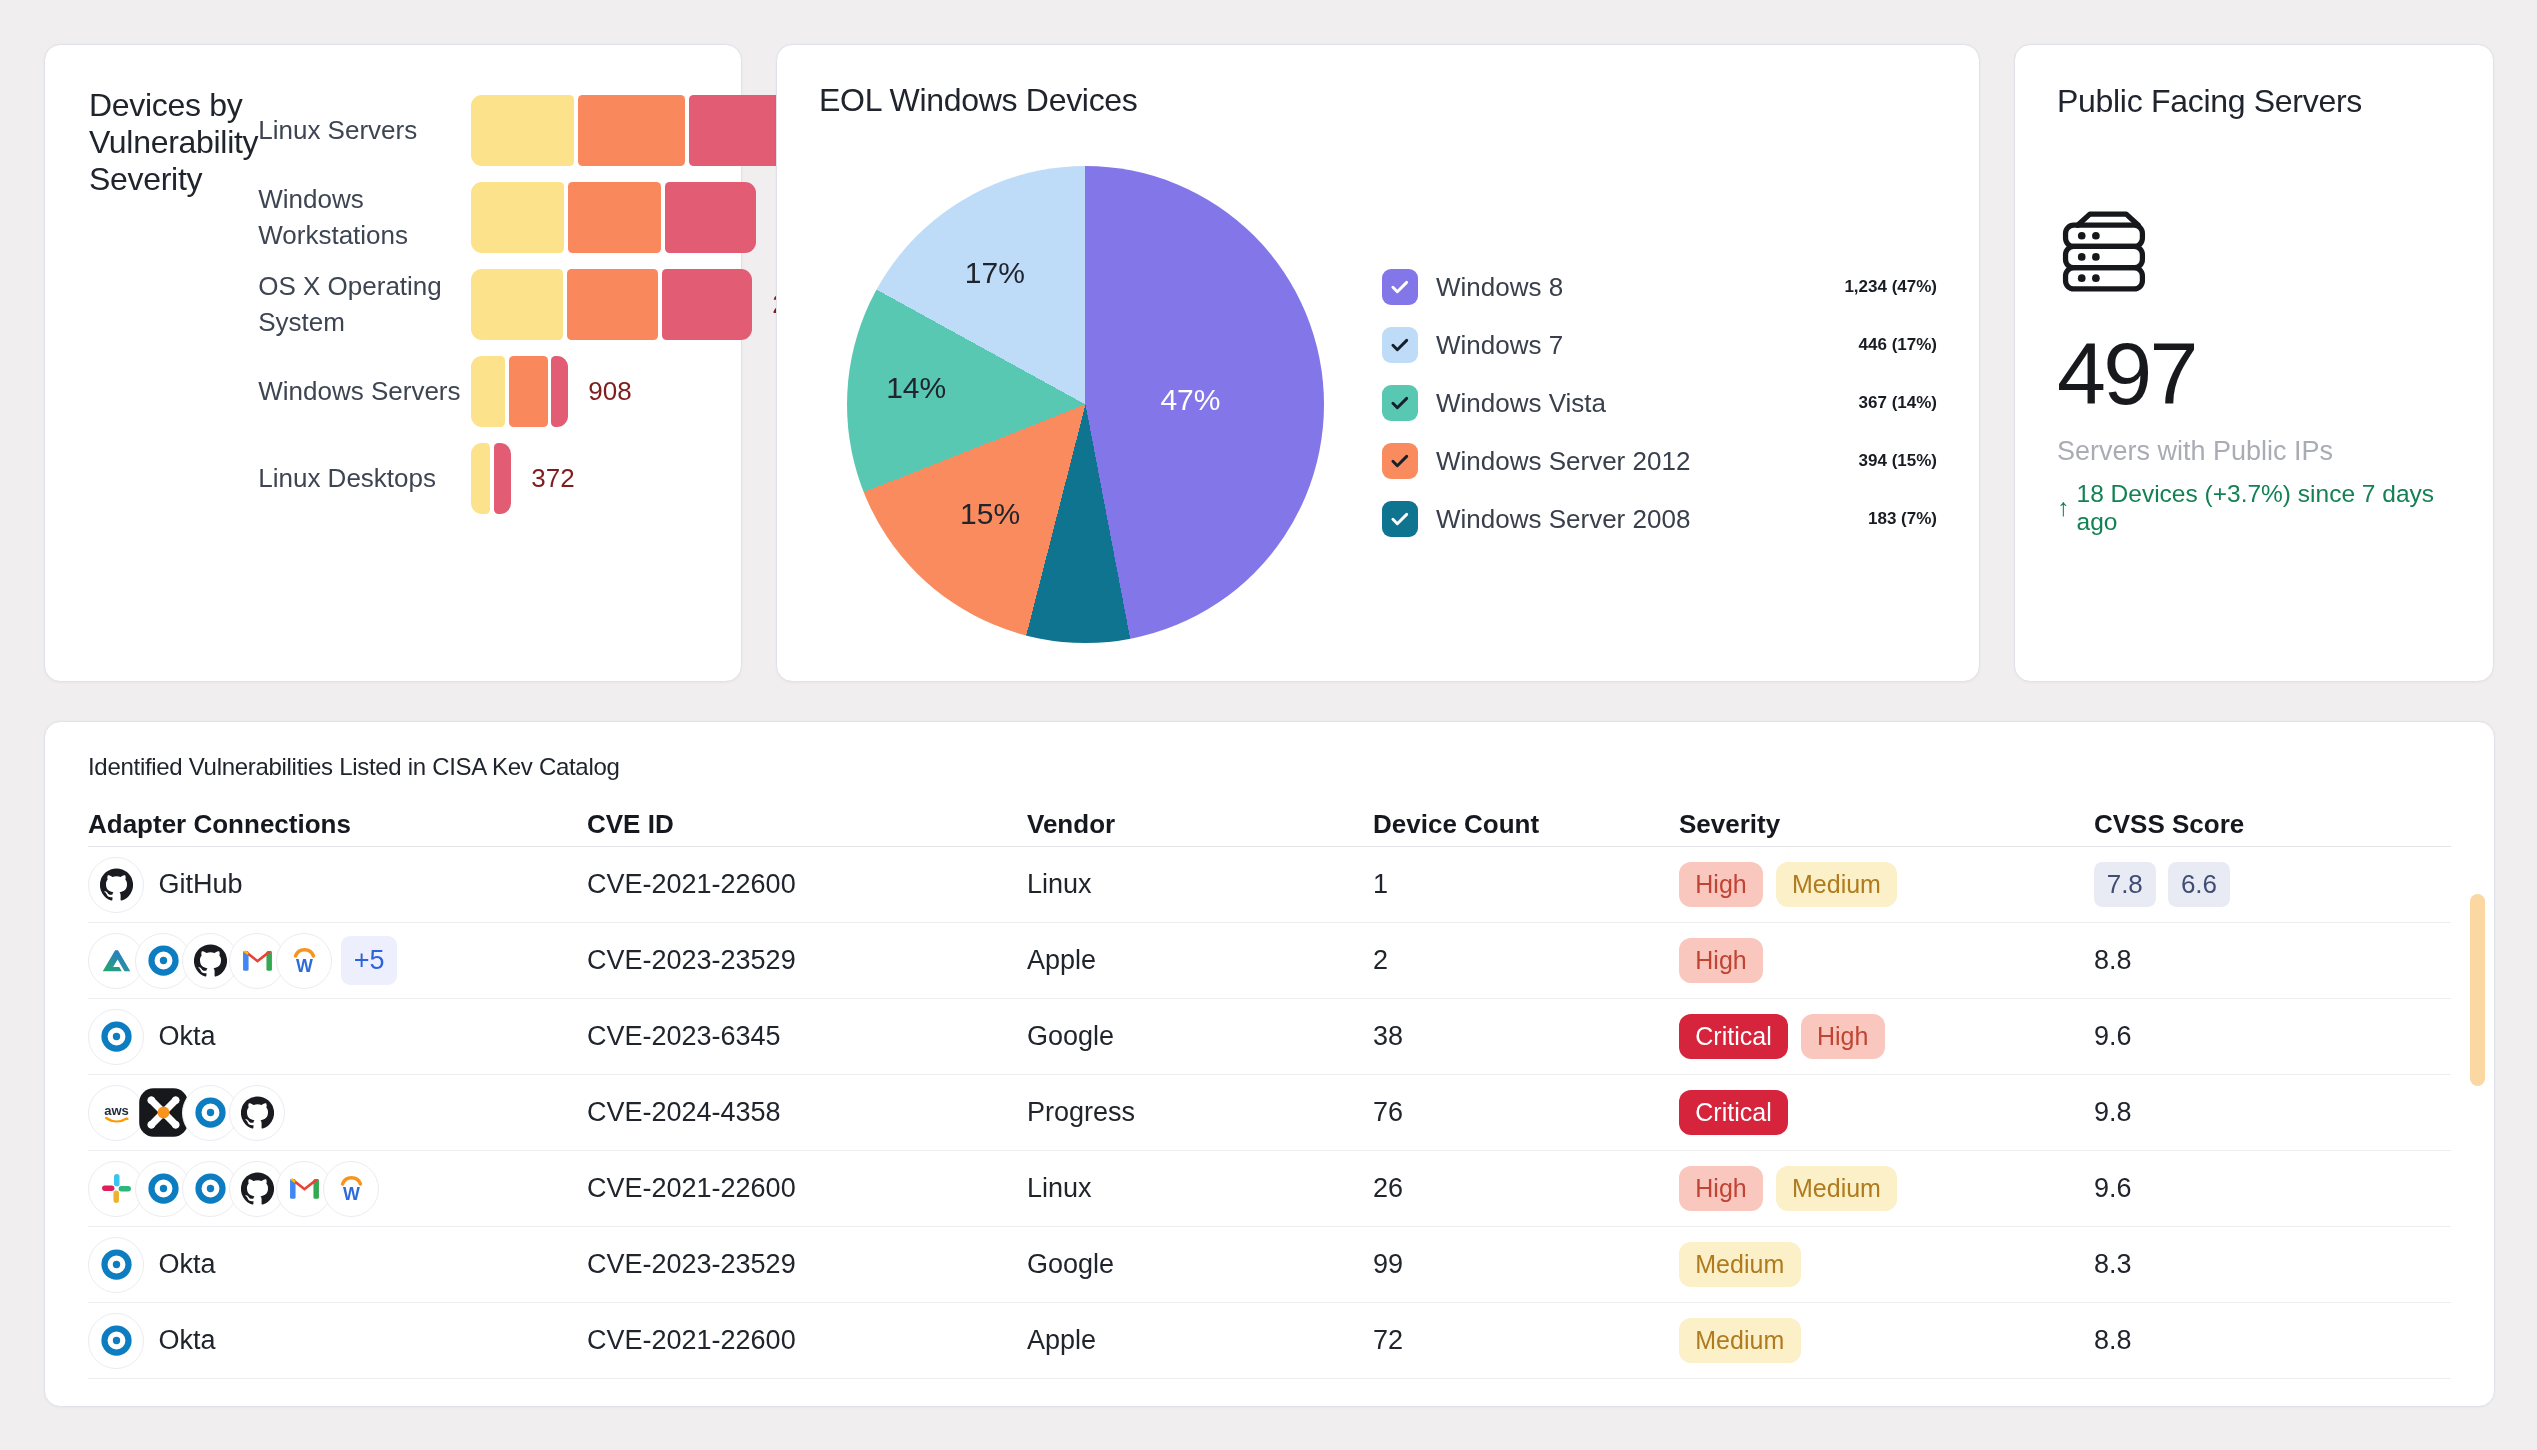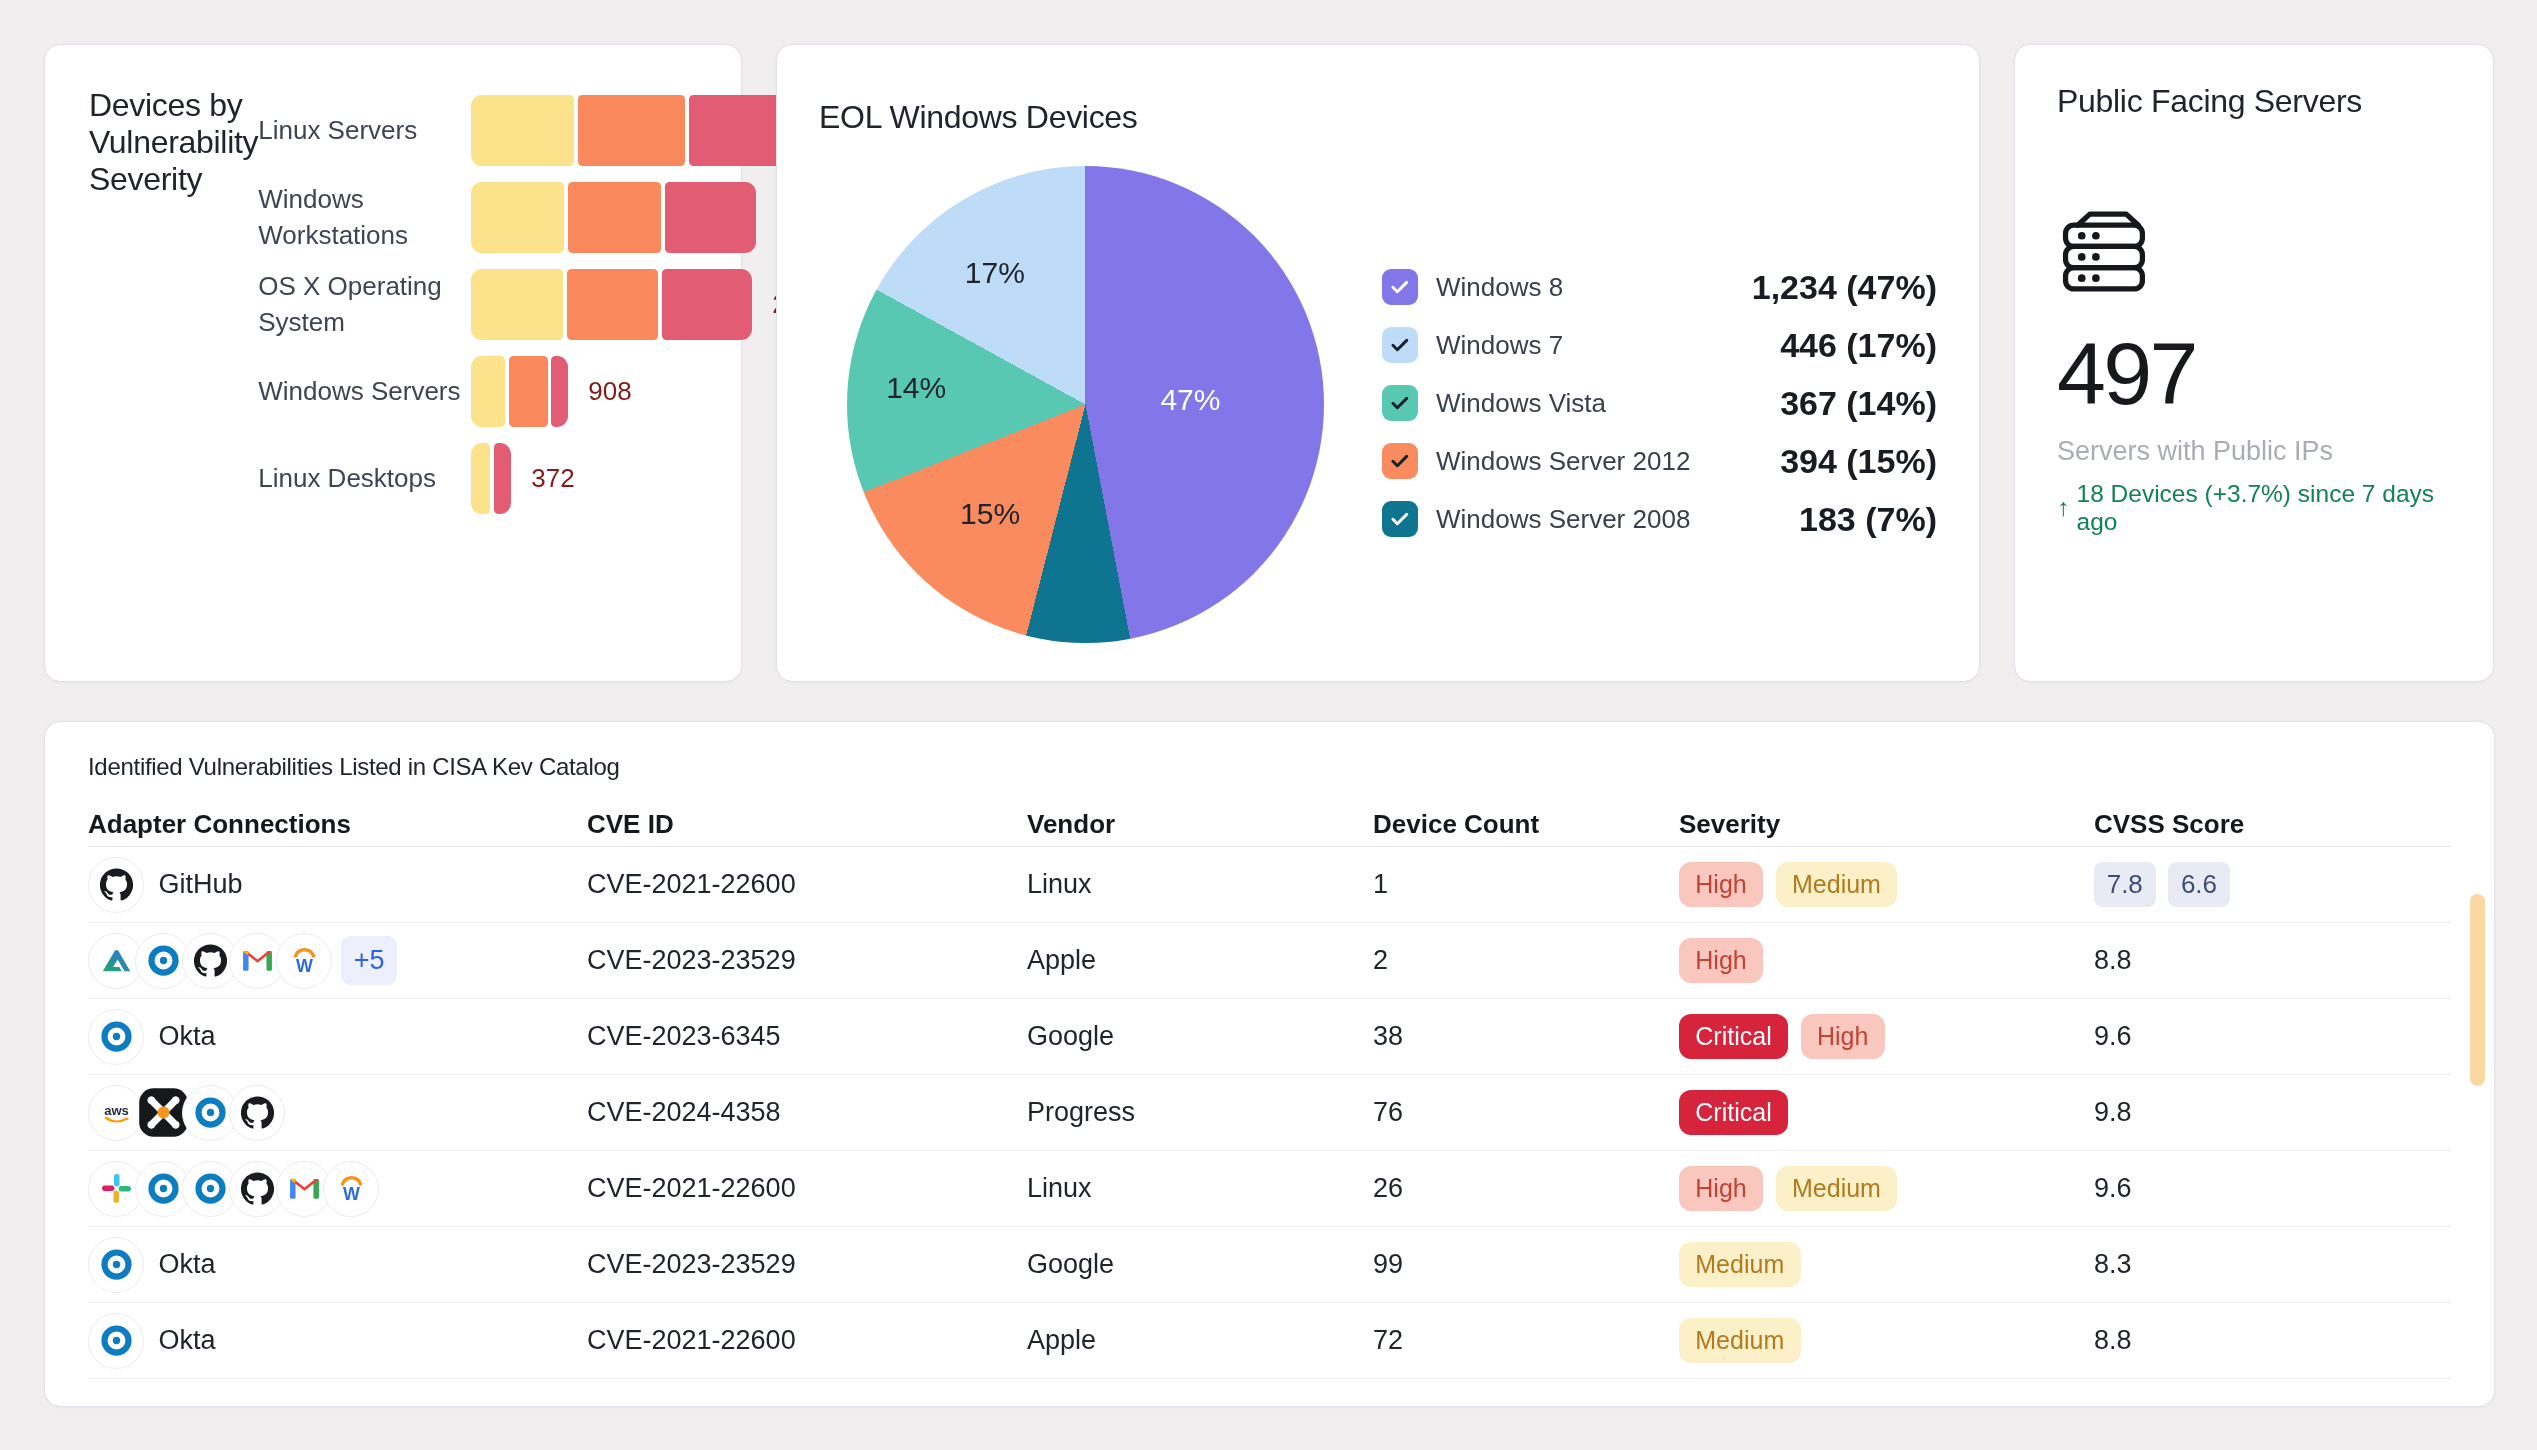--- a/index.html
+++ b/index.html
@@ -24,30 +24,30 @@
   .bar-row { display:flex; align-items:center; min-height:87px; }
   .bar-row-label { width:213px; font-size:26px; line-height:1.35; color:#3E4552; padding-right:9px; }
   .bar-track { display:flex; gap:3.6px; height:71px; border-radius:9px; }
   .bar-seg { height:100%; border-radius:4.5px; }
   .bar-seg.first { border-top-left-radius:11px; border-bottom-left-radius:11px; }
   .bar-seg.last  { border-top-right-radius:11px; border-bottom-right-radius:11px; }
   .bar-value { margin-left:20px; font-size:26px; color:#7f1d1d; white-space:nowrap; }
   .total-line { margin-top:auto; font-size:27px; font-weight:700; color:#20242C; }
 
   
-  .card-eol { width:1204px; height:638px; padding:54px 42px; position:relative; }
+  .card-eol { width:1204px; height:638px; padding:37px 42px; position:relative; }
   .pie { position:absolute; left:70px; top:121px; width:477px; height:477px; border-radius:50%; }
   .pie-label { position:absolute; transform:translate(-50%,-50%); font-size:30px; color:#20242C; }
   .pie-label.light { color:#FFFFFF; }
   .legend { position:absolute; left:605px; top:224px; right:42px; display:flex; flex-direction:column; gap:22px; }
   .legend-row { display:flex; align-items:center; height:36px; }
   .legend-check { width:36px; height:36px; border-radius:9px; display:flex; align-items:center; justify-content:center; cursor:pointer; }
   .legend-check svg { width:23.6px; height:23.6px; }
   .legend-label { margin-left:18px; font-size:26px; color:#39404C; }
-  .legend-value { margin-left:auto; font-size:34px; font-weight:700; color:#181C23; }
+  .legend-value { margin-left:auto; font-size:17px; font-weight:700; color:#181C23; }
 
   
   .card-public { width:480px; height:638px; padding:38px 42px; }
   .server-icon { margin-top:87px; width:98px; height:89px; }
   .kpi-value { margin-top:31px; font-size:88px; font-weight:500; letter-spacing:-2.7px; color:#17191D; line-height:1; }
   .kpi-subtitle { margin-top:18px; font-size:27px; color:#A9ACB4; }
   .kpi-trend { margin-top:12.7px; font-size:24.5px; color:#128153; display:flex; align-items:center; gap:7.3px; }
 
   
   .card-table { margin:39px 44px 0 44px; width:2451px; height:686px; padding:31px 43px 0 43px; position:relative; overflow:hidden; }

